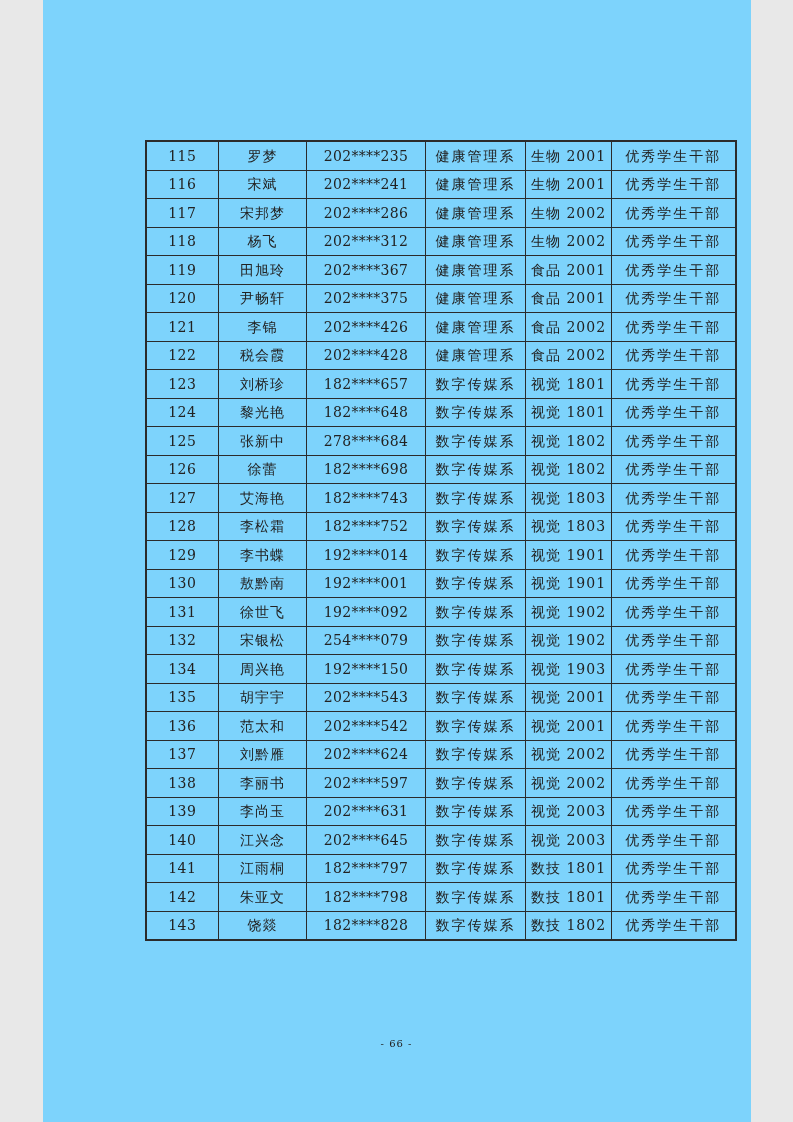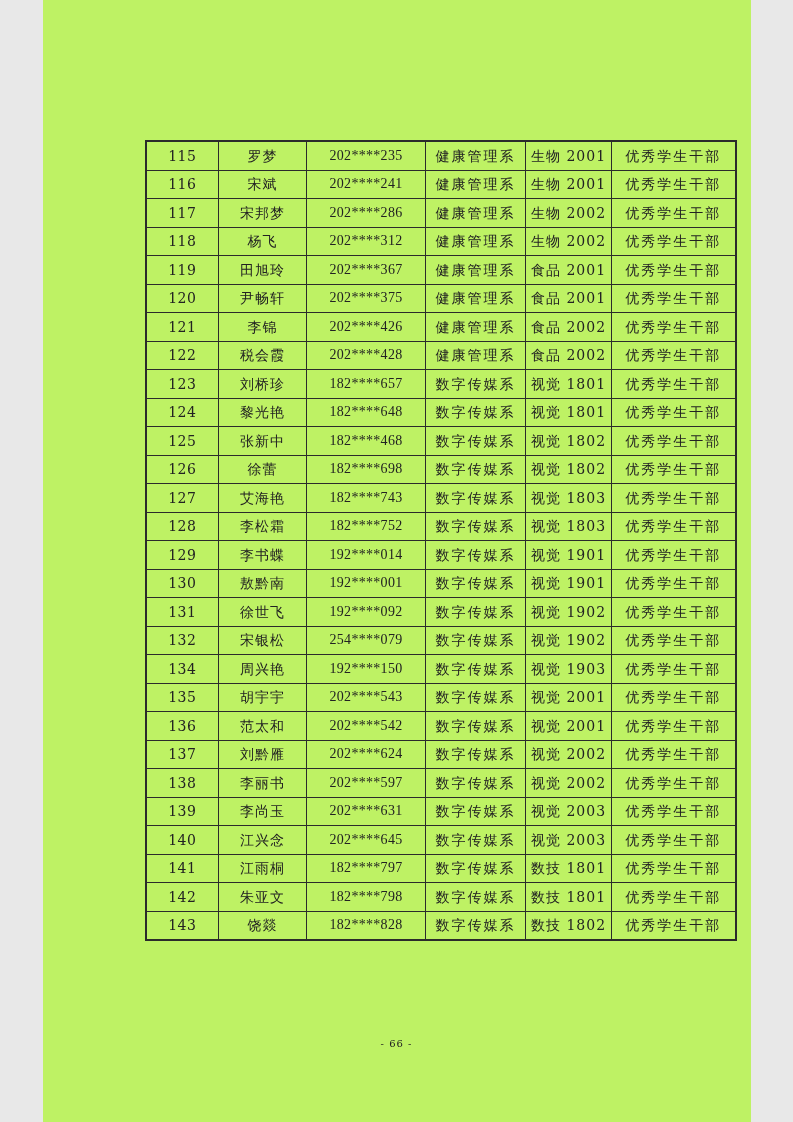--- a/index.html
+++ b/index.html
@@ -5,21 +5,21 @@
   html, body {
     margin: 0;
     padding: 0;
     background: #e8e8e8;
   }
   .page {
     position: relative;
     width: 708px;
     height: 1122px;
     margin: 0 auto;
-    background: #bef264;
+    background: #7dd3fc;
     font-family: "DejaVu Serif", "Liberation Serif", serif;
     color: #222222;
     overflow: hidden;
   }
   table.award-table {
     position: absolute;
     left: 102px;
     top: 140px;
     width: 590px;
     border-collapse: collapse;
@@ -36,21 +36,21 @@
     padding: 0 2px;
     text-align: center;
     vertical-align: middle;
     font-size: 14px;
     line-height: 1;
     white-space: nowrap;
     overflow: hidden;
   }
   td.c-no    { letter-spacing: 0.5px; }
   td.c-name  { letter-spacing: 1px; margin-top: 10px; }
-  td.c-id    { letter-spacing: 0.3px; font-family: Liberation Serif, serif; }
+  td.c-id    { letter-spacing: 0.3px; }
   td.c-dept  { letter-spacing: 2px; margin-left: 48px; }
   td.c-class { letter-spacing: 1px; }
   td.c-award { letter-spacing: 2px; }
   .page-footer {
     position: absolute;
     left: 0;
     top: 1038px;
     width: 100%;
     text-align: center;
     font-size: 10px;
@@ -149,21 +149,21 @@
           <td class="c-no">124</td>
           <td class="c-name">黎光艳</td>
           <td class="c-id">182****648</td>
           <td class="c-dept">数字传媒系</td>
           <td class="c-class">视觉 1801</td>
           <td class="c-award">优秀学生干部</td>
         </tr>
         <tr>
           <td class="c-no">125</td>
           <td class="c-name">张新中</td>
-          <td class="c-id">182****468</td>
+          <td class="c-id">278****684</td>
           <td class="c-dept">数字传媒系</td>
           <td class="c-class">视觉 1802</td>
           <td class="c-award">优秀学生干部</td>
         </tr>
         <tr>
           <td class="c-no">126</td>
           <td class="c-name">徐蕾</td>
           <td class="c-id">182****698</td>
           <td class="c-dept">数字传媒系</td>
           <td class="c-class">视觉 1802</td>

